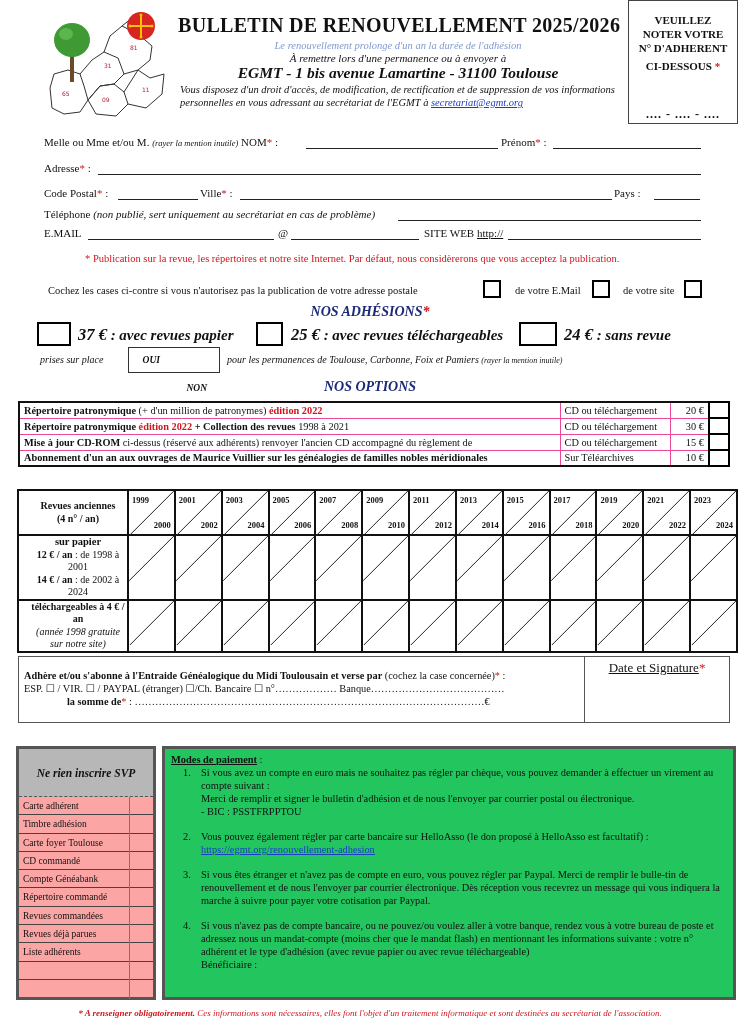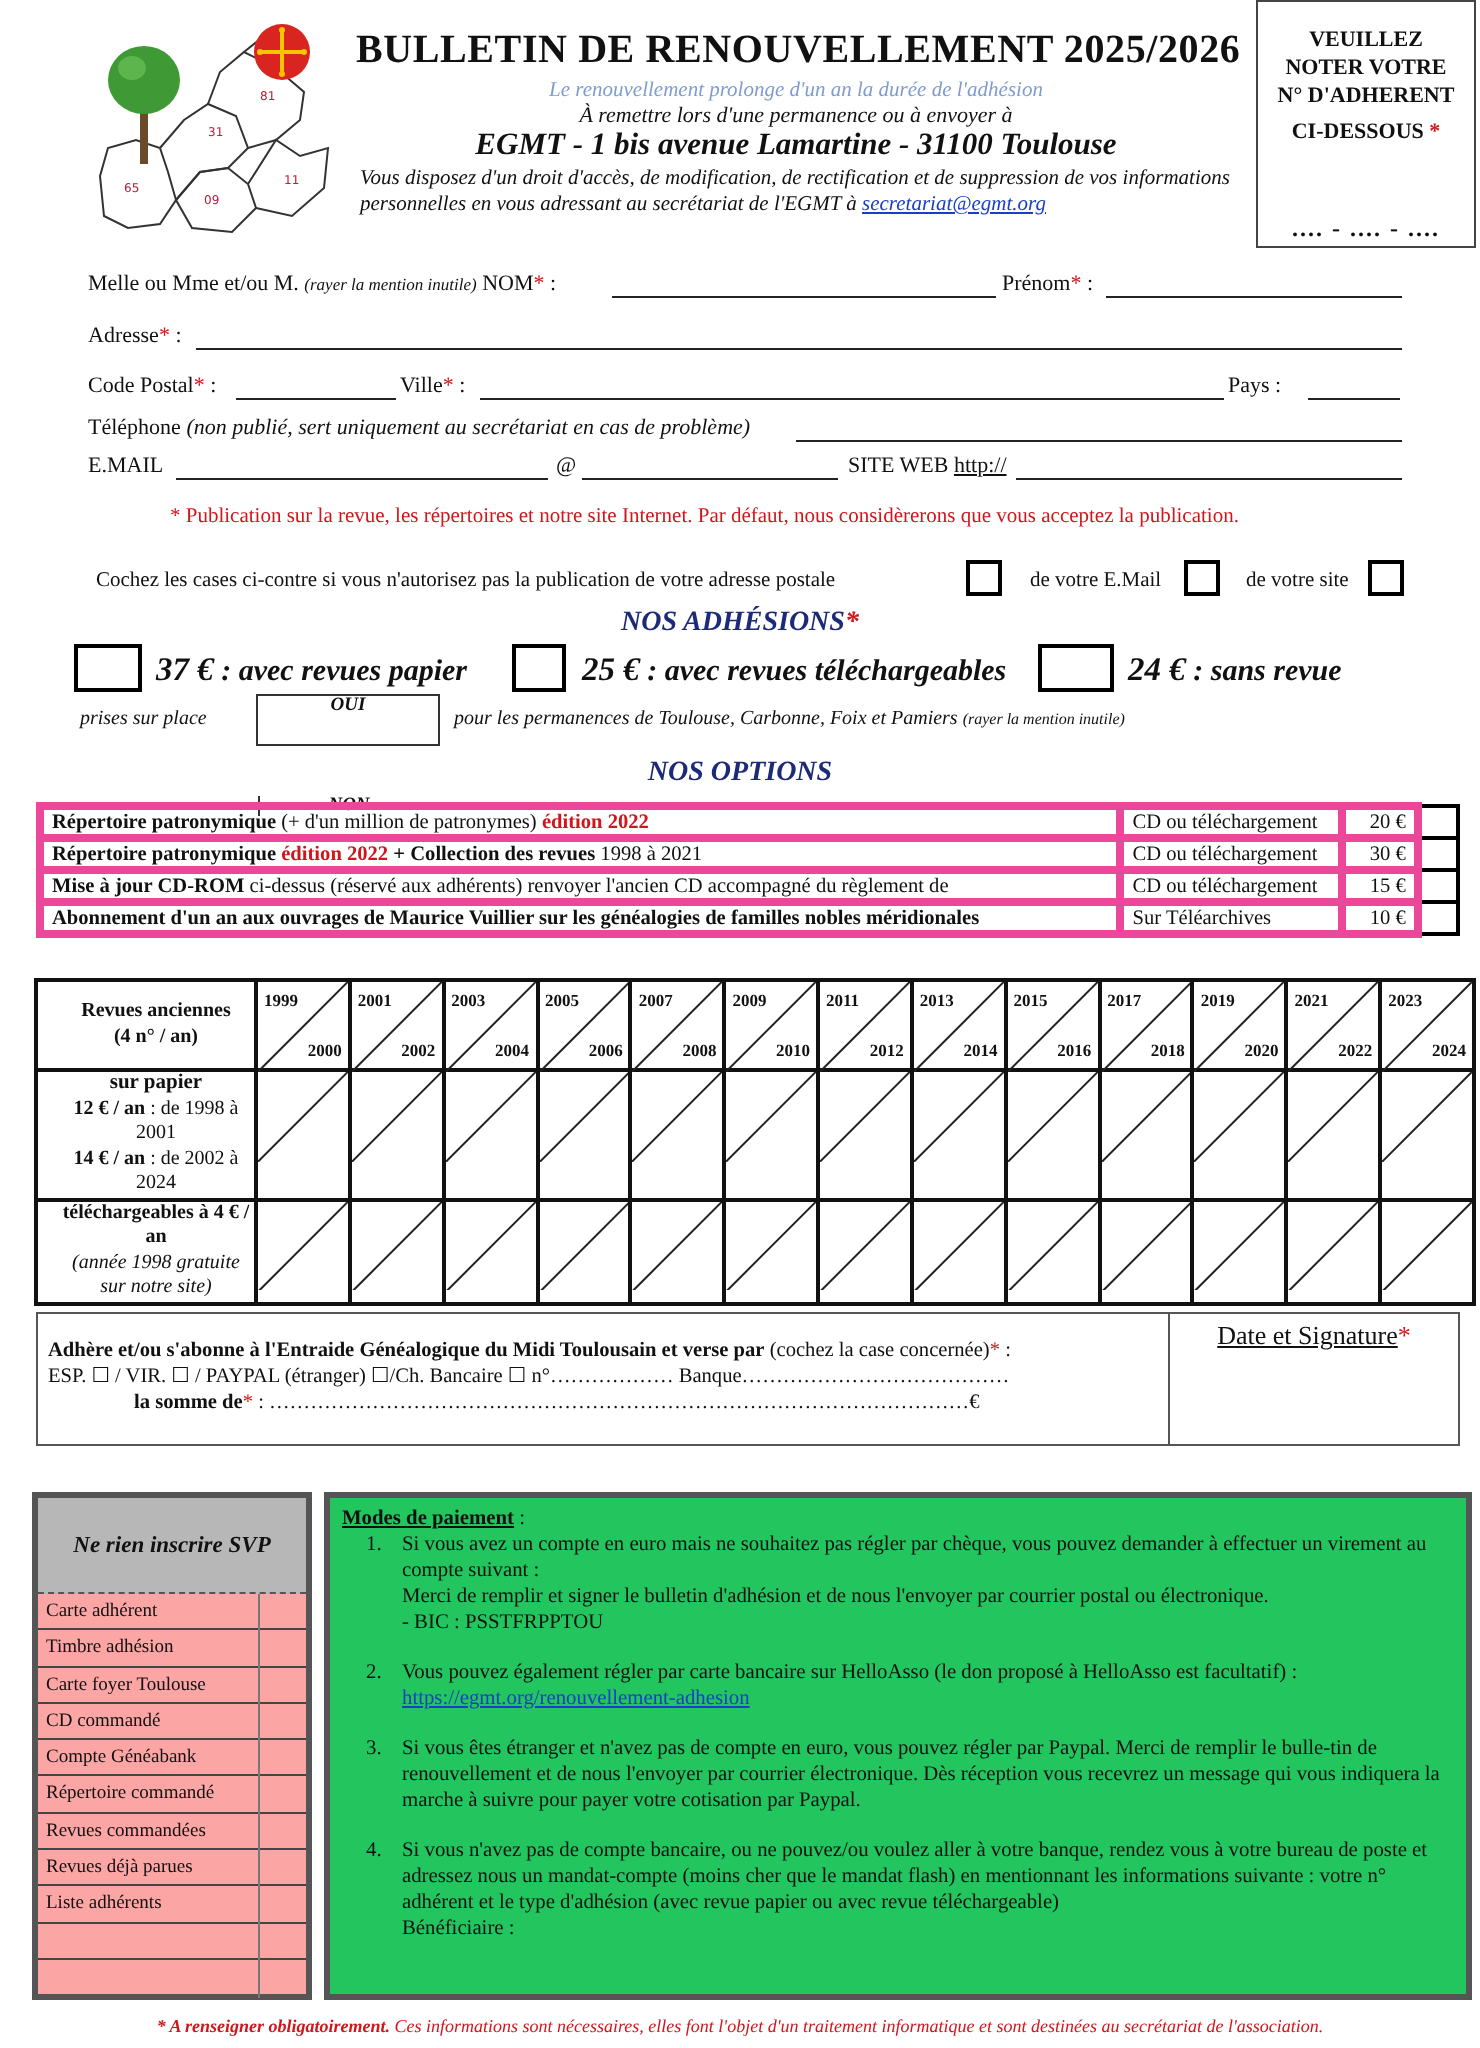--- a/index.html
+++ b/index.html
@@ -23,27 +23,27 @@
   .line { position: absolute; font-size: 11px; white-space: nowrap; }
   .fill { position: absolute; border-bottom: 1px solid #222; height: 1px; }
   .smallit { font-size: 8.5px; font-style: italic; }
   #pubnote { left: 44px; top: 253px; font-size: 10.5px; color: #d0161d; margin-left: 41px; }
 
   .cb { position: absolute; border: 2px solid #000; background: #fff; }
   .h-section { position: absolute; width: 740px; text-align: center; font-size: 14px; font-weight: bold; font-style: italic; color: #1c2a78; }
 
   .price { position: absolute; font-size: 15px; font-weight: bold; white-space: nowrap; font-style: italic; }
   .price b.big { font-size: 16.5px; }
-  #ouinon { left: 128px; top: 347px; width: 92px; height: 26px; border: 1px solid #333; display: flex; flex-direction: column; }
+  #ouinon { left: 128px; top: 347px; width: 92px; height: 26px; border: 1px solid #333; display: flex; }
   #ouinon div { flex: 1; display: flex; align-items: center; justify-content: center; font-size: 9.5px; font-style: italic; font-weight: bold; }
   #ouinon div + div { border-left: 1px solid #333; margin-top: 40px; }
 
   
   #options { left: 18px; top: 401px; width: 712px; border-collapse: collapse; border: 2px solid #111; font-size: 10.3px; }
-  #options td { border: 4px solid #ec4899; height: 16px; padding: 0 4px; white-space: nowrap; }
+  #options td { border: 1px solid #ec4899; height: 16px; padding: 0 4px; white-space: nowrap; }
   #options td.desc { width: 538px; }
   #options td.mode { width: 110px; }
   #options td.amt { width: 38px; text-align: right; }
   #options td.chk { width: 20px; border: 2px solid #000; padding: 0; }
 
   
   #revues { left: 17px; top: 489px; width: 721px; border-collapse: collapse; border: 2px solid #111; }
   #revues td { border: 2px solid #111; padding: 0; position: relative; }
   #revues td.rh { width: 110px; text-align: center; font-size: 10px; line-height: 12.5px; padding-left: 10px; }
   #revues td.yr { width: 46.9px; height: 45px; }

